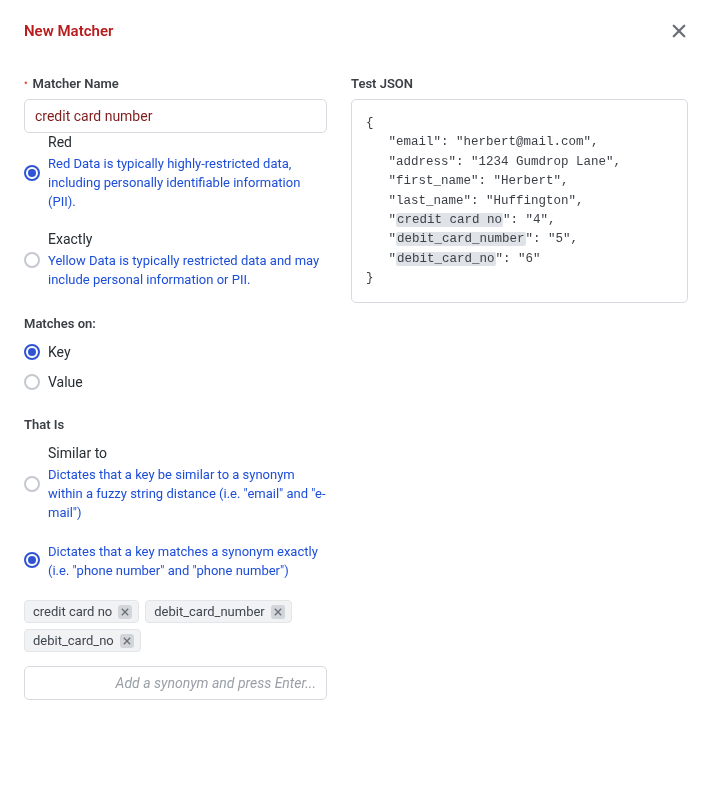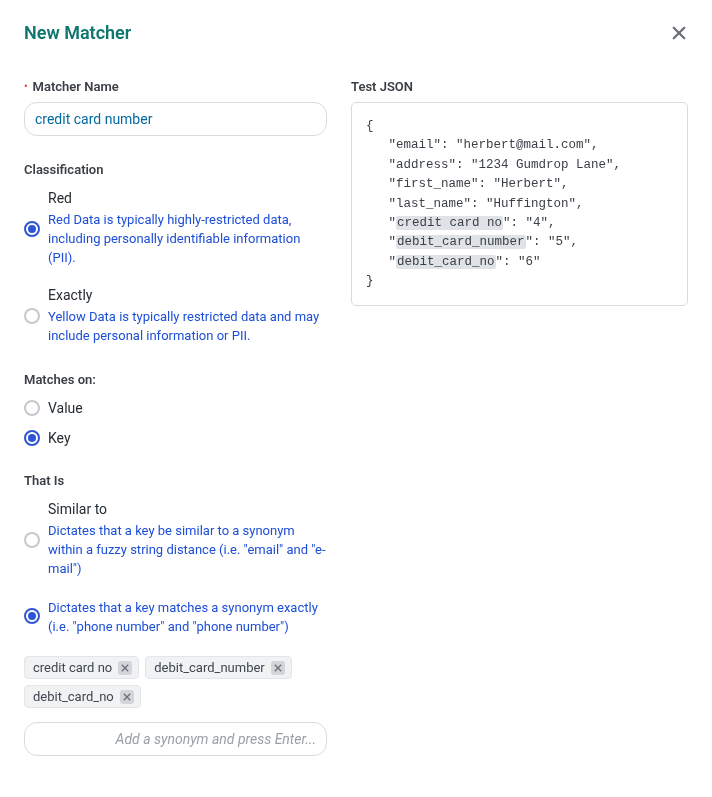--- a/index.html
+++ b/index.html
@@ -14,23 +14,23 @@
   .modal {
     padding: 22px 24px 24px 24px;
   }
   .header {
     display: flex;
     justify-content: space-between;
     align-items: center;
     margin-bottom: 36px;
   }
   .title {
-    font-size: 18px;
+    font-size: 15px;
     font-weight: 600;
-    color: #0f766e;
+    color: #b91c1c;
   }
   .close-icon {
     width: 18px;
     height: 18px;
     cursor: pointer;
     color: #6b6f76;
   }
   .body {
     display: flex;
     gap: 24px;
@@ -52,24 +52,24 @@
   }
   .required-dot {
     color: #e34935;
     margin-right: 5px;
     font-size: 10px;
     line-height: 1;
   }
   .text-input {
     width: 100%;
     border: 1px solid #d7dbe0;
-    border-radius: 13px;
+    border-radius: 5px;
     padding: 8px 10px;
     font-size: 14px;
-    color: #0369a1;
+    color: #7f1d1d;
     font-family: inherit;
   }
   .text-input::placeholder {
     color: #9aa0a8;
     font-style: italic;
   }
   .section-label {
     font-size: 13px;
     font-weight: 600;
     color: #3b3f46;
@@ -180,50 +180,49 @@
   <div class="body">
 
     <div class="left">
 
       <div class="field-label">
         <span class="required-dot">•</span>
         <span>Matcher Name</span>
       </div>
       <input class="text-input" type="text" value="credit card number" style="">
 
-      <div class="section-label">Classification</div>
 
       <div class="radio-row">
         <div class="radio checked"></div>
         <div class="radio-content">
           <div class="radio-title">Red</div>
           <div class="radio-desc">Red Data is typically highly-restricted data, including personally identifiable information (PII).</div>
         </div>
       </div>
 
       <div class="radio-row" style="margin-top:18px">
         <div class="radio"></div>
         <div class="radio-content">
           <div class="radio-title">Exactly</div>
           <div class="radio-desc">Yellow Data is typically restricted data and may include personal information or PII.</div>
         </div>
       </div>
 
       <div class="section-label">Matches on:</div>
 
       <div class="radio-row">
+        <div class="radio checked"></div>
+        <div class="radio-content">
+          <div class="radio-title">Key</div>
+        </div>
+      </div>
+      <div class="radio-row">
         <div class="radio"></div>
         <div class="radio-content">
           <div class="radio-title">Value</div>
-        </div>
-      </div>
-      <div class="radio-row">
-        <div class="radio checked"></div>
-        <div class="radio-content">
-          <div class="radio-title">Key</div>
         </div>
       </div>
 
       <div class="section-label">That Is</div>
 
       <div class="radio-row">
         <div class="radio"></div>
         <div class="radio-content">
           <div class="radio-title">Similar to</div>
           <div class="radio-desc">Dictates that a key be similar to a synonym within a fuzzy string distance (i.e. "email" and "e-mail")</div>

